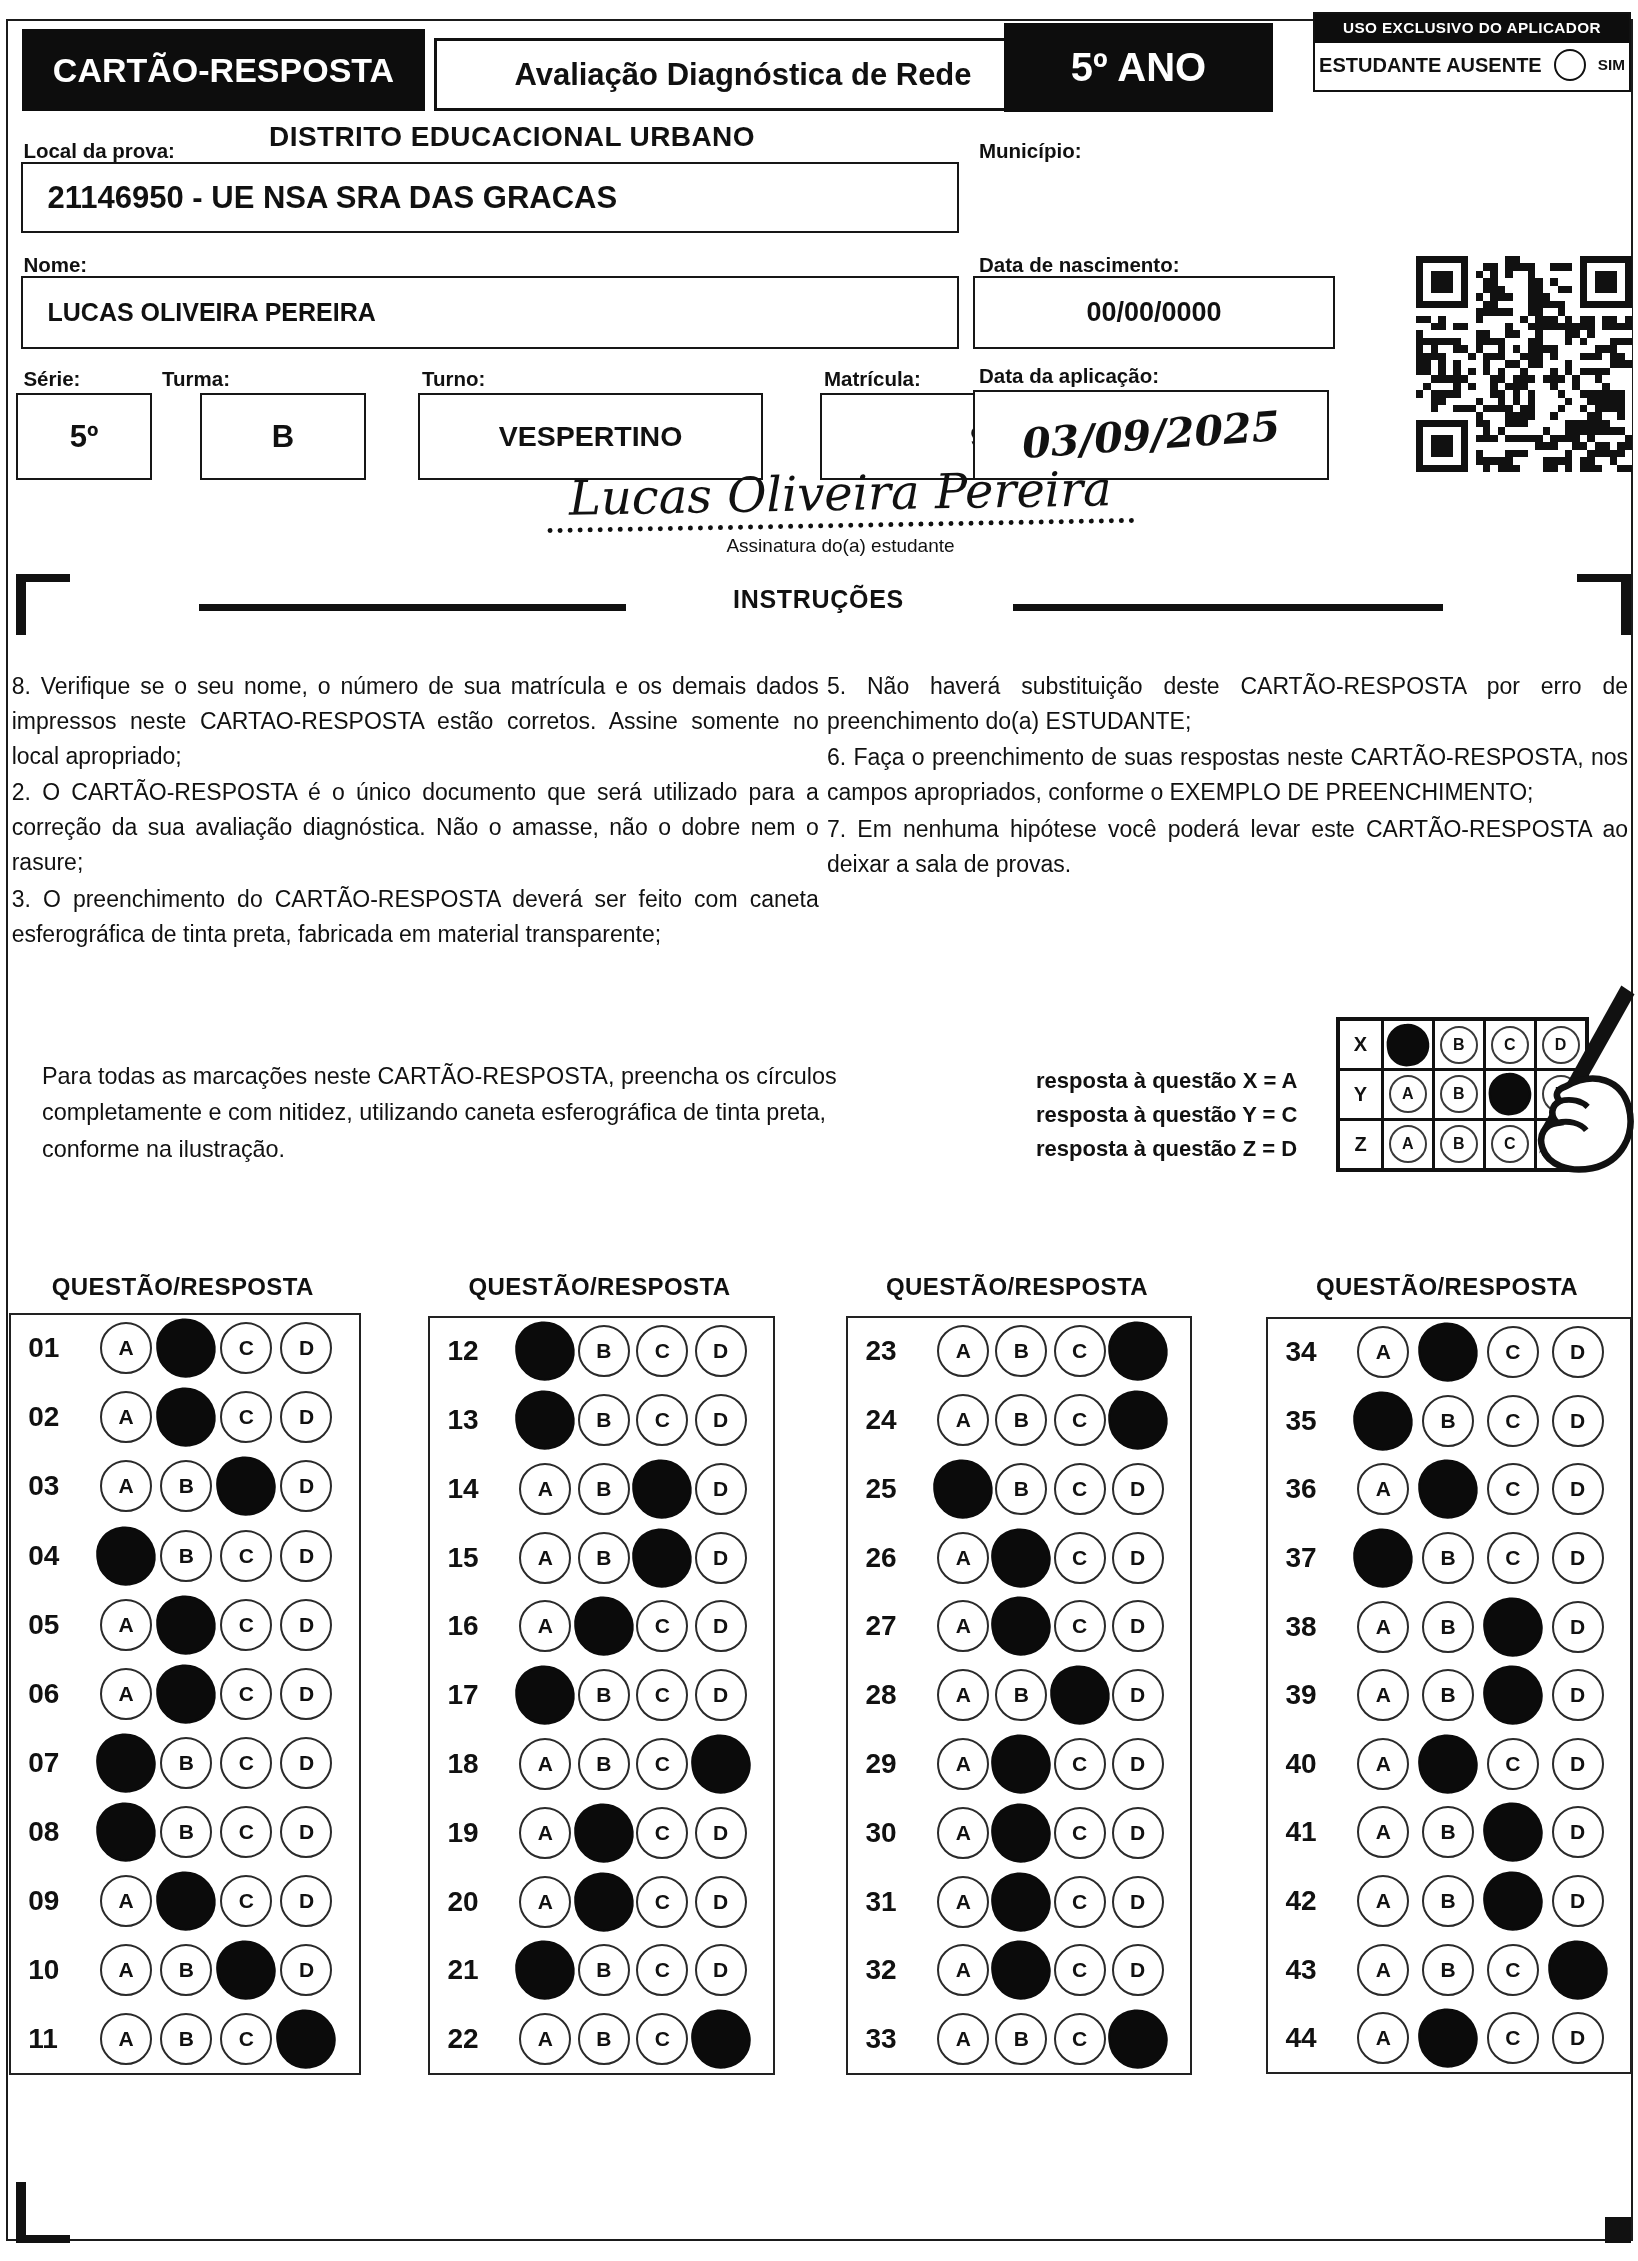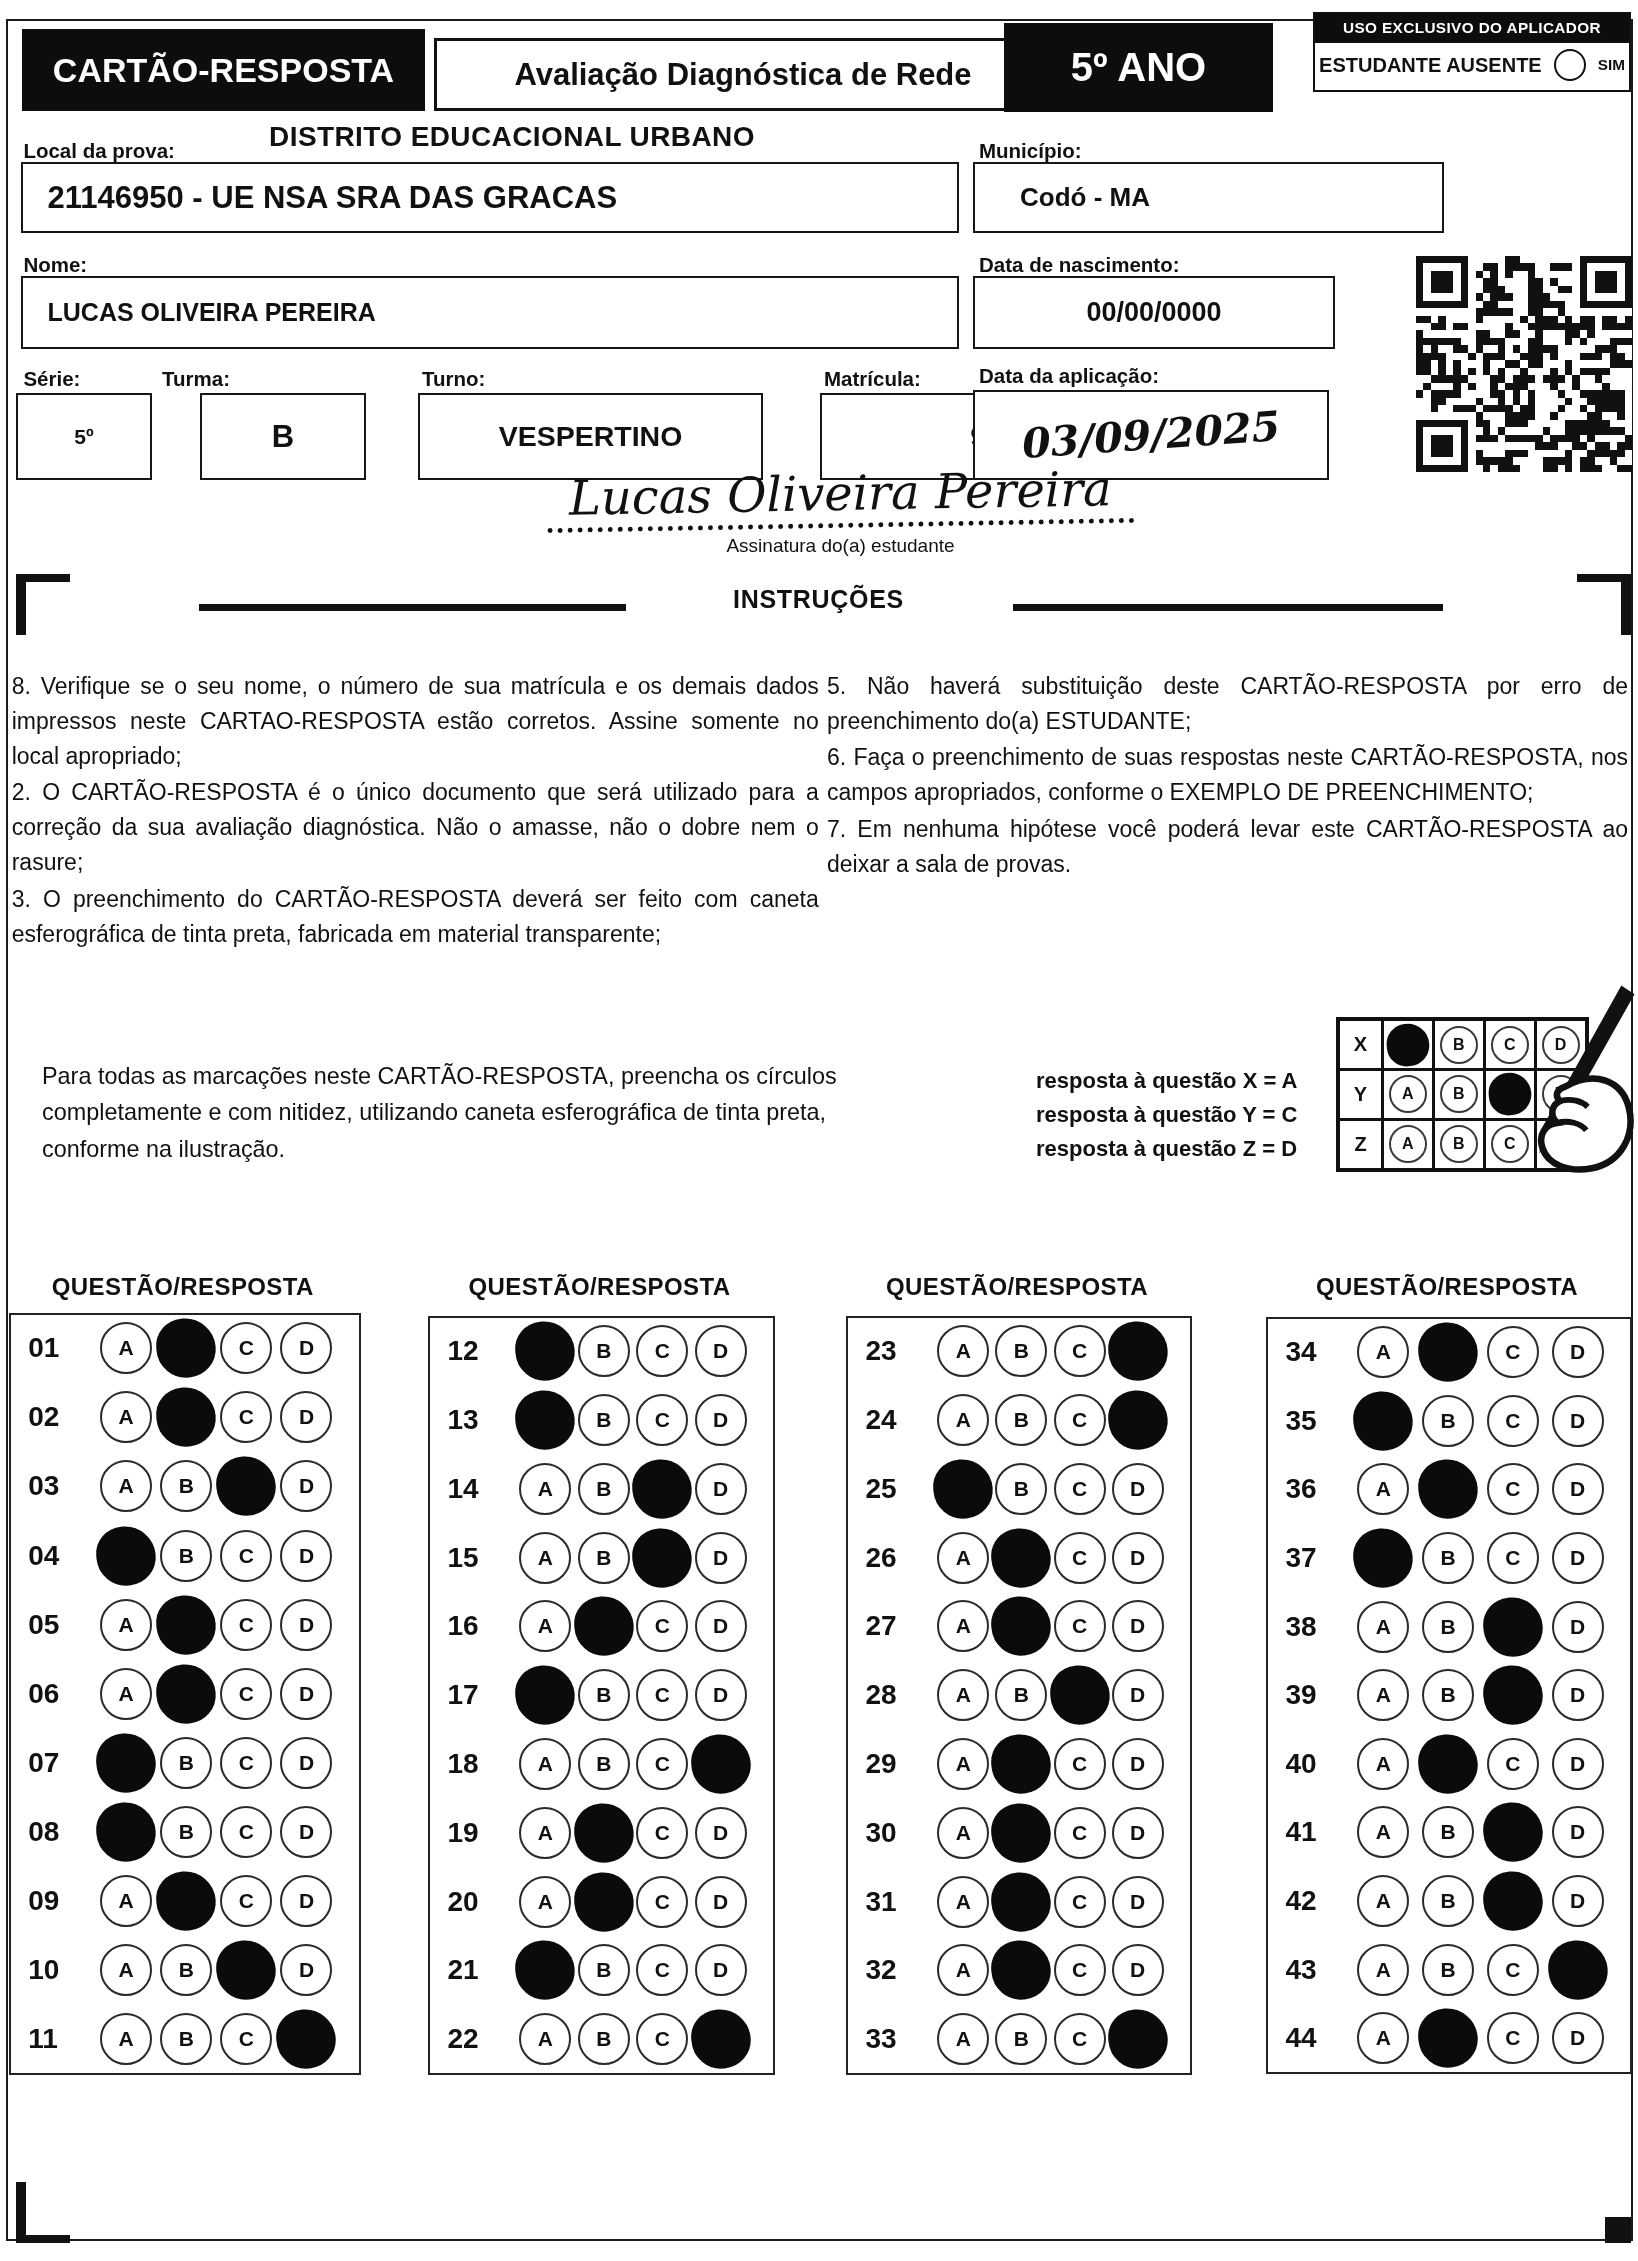--- a/index.html
+++ b/index.html
@@ -74,21 +74,20 @@
       <span class="bubble-outline"></span>
       <span style="font-size:15.3px;font-weight:bold;">SIM</span>
     </div>
   </div>
 
   <div class="abs fieldlabel" style="left:23.4px;top:139px;">Local da prova:</div>
   <div class="abs bold" style="left:205px;top:121px;width:614px;text-align:center;font-size:28px;letter-spacing:0.4px;">DISTRITO EDUCACIONAL URBANO</div>
   <div class="abs fieldbox" style="left:20.5px;top:162px;width:909px;height:67px;padding-left:25px;font-size:31px;">21146950 - UE NSA SRA DAS GRACAS</div>
 
   <div class="abs fieldlabel" style="left:979px;top:139px;">Município:</div>
-  <div class="abs fieldbox" style="left:973px;top:162px;width:422px;height:67px;padding-left:45px;font-size:26px;">Codó - MA</div>
 
   <div class="abs fieldlabel" style="left:23.4px;top:253px;">Nome:</div>
   <div class="abs fieldbox" style="left:20.5px;top:276px;width:909px;height:69px;padding-left:25px;font-size:25px;">LUCAS OLIVEIRA PEREIRA</div>
 
   <div class="abs fieldlabel" style="left:979px;top:253px;">Data de nascimento:</div>
   <div class="abs fieldbox" style="left:973px;top:276px;width:358px;height:69px;justify-content:center;font-size:27px;">00/00/0000</div>
 
   <svg class="abs" style="left:1416px;top:256px;" width="216" height="216" viewBox="0 0 29 29" shape-rendering="crispEdges" id="qr-svg">
       <rect x="0" y="0" width="29" height="29" fill="#fff"></rect>
       <rect x="12" y="0" width="1" height="1" fill="#111"></rect>
@@ -422,21 +421,21 @@
       <rect x="0" y="22" width="7" height="7" fill="#111"></rect>
       <rect x="1" y="23" width="5" height="5" fill="#fff"></rect>
       <rect x="2" y="24" width="3" height="3" fill="#111"></rect>
     </svg>
 
   <div class="abs fieldlabel" style="left:23.4px;top:367px;">Série:</div>
   <div class="abs fieldlabel" style="left:162px;top:367px;">Turma:</div>
   <div class="abs fieldlabel" style="left:422px;top:367px;">Turno:</div>
   <div class="abs fieldlabel" style="left:824px;top:367px;">Matrícula:</div>
 
-  <div class="abs fieldbox" style="left:16px;top:393px;width:132px;height:83px;justify-content:center;font-size:21px;">5º</div>
+  <div class="abs fieldbox" style="left:16px;top:393px;width:132px;height:83px;justify-content:center;font-size:31px;">5º</div>
   <div class="abs fieldbox" style="left:200px;top:393px;width:162px;height:83px;justify-content:center;font-size:31px;">B</div>
   <div class="abs fieldbox" style="left:418px;top:393px;width:341px;height:83px;justify-content:center;font-size:28.5px;">VESPERTINO</div>
   <div class="abs fieldbox" style="left:820px;top:393px;width:360px;height:83px;justify-content:center;font-size:28.5px;">9728</div>
 
   <div class="abs fieldlabel" style="left:979px;top:364px;">Data da aplicação:</div>
   <div class="abs fieldbox" style="left:973px;top:390px;width:352px;height:86px;justify-content:center;">
     <span class="handwrite">03/09/2025</span>
   </div>
 
   <div class="abs" style="left:453px;top:465px;width:775px;text-align:center;">

